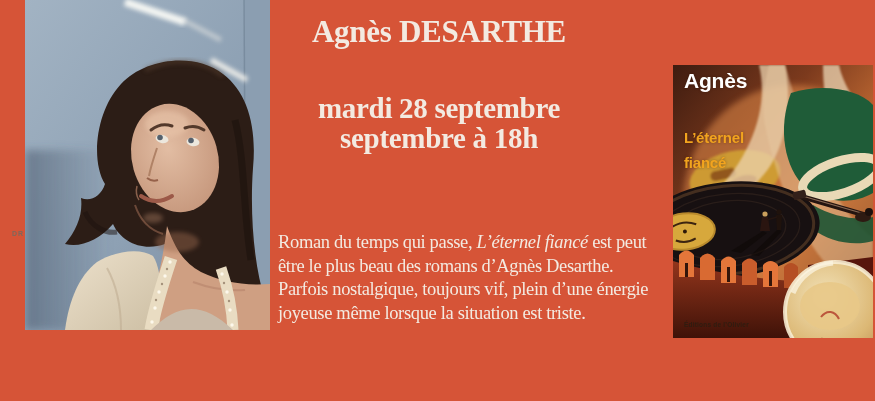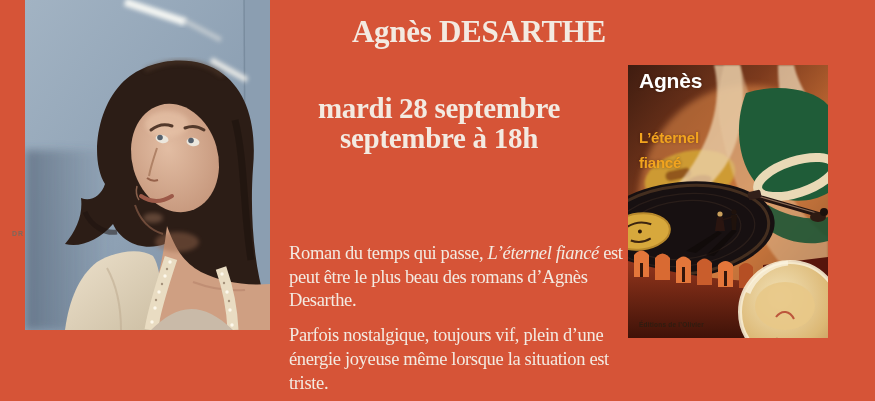--- a/index.html
+++ b/index.html
@@ -11,38 +11,38 @@
   .abs{position:absolute;}
   
   .photo-wrap{left:25px;top:0;width:245px;height:330px;overflow:hidden;}
   .photo-wrap svg{display:block;}
   .photo-credit{
     left:12px;top:230px;font-family:"Liberation Sans",sans-serif;
     font-size:7px;font-weight:bold;letter-spacing:1px;color:#7d685c;
   }
   
   .event-author{
-    left:272px;top:14px;width:334px;text-align:right;
+    left:272px;top:14px;width:334px;text-align:center;
     font-size:31px;font-weight:bold;letter-spacing:-.3px;
     color:var(--text_cream,#F3EAE1);
   }
   .event-when{
     left:272px;top:93px;width:334px;text-align:center;
     font-size:29px;line-height:30px;font-weight:bold;letter-spacing:-.3px;
     color:var(--text_cream,#F3EAE1);
   }
   .review{
     left:278px;top:231px;width:378px;
     font-size:18.5px;line-height:23.7px;letter-spacing:-.35px;
     color:var(--text_cream,#F3EAE1);
   }
-  .review p{margin:11px;}
+  .review p{margin:0;}
   .review .book-title-inline{font-style:italic;}
   
-  .cover-wrap{left:628px;top:65px;width:200px;height:273px;overflow:hidden;}
+  .cover-wrap{left:673px;top:65px;width:200px;height:273px;overflow:hidden;}
   .cover-wrap svg{display:block;position:absolute;left:0;top:0;}
   .cover-author{
     left:11px;top:3px;font-family:"Liberation Sans",sans-serif;
     font-size:21px;line-height:26px;font-weight:bold;color:#ffffff;
     letter-spacing:-.2px;text-shadow:0 0 3px rgba(40,15,5,.45);
   }
   .cover-title{
     left:11px;top:60px;font-family:"Liberation Sans",sans-serif;
     font-size:15px;line-height:25px;font-weight:bold;
     color:var(--cover_title_yellow,#F2A41E);

